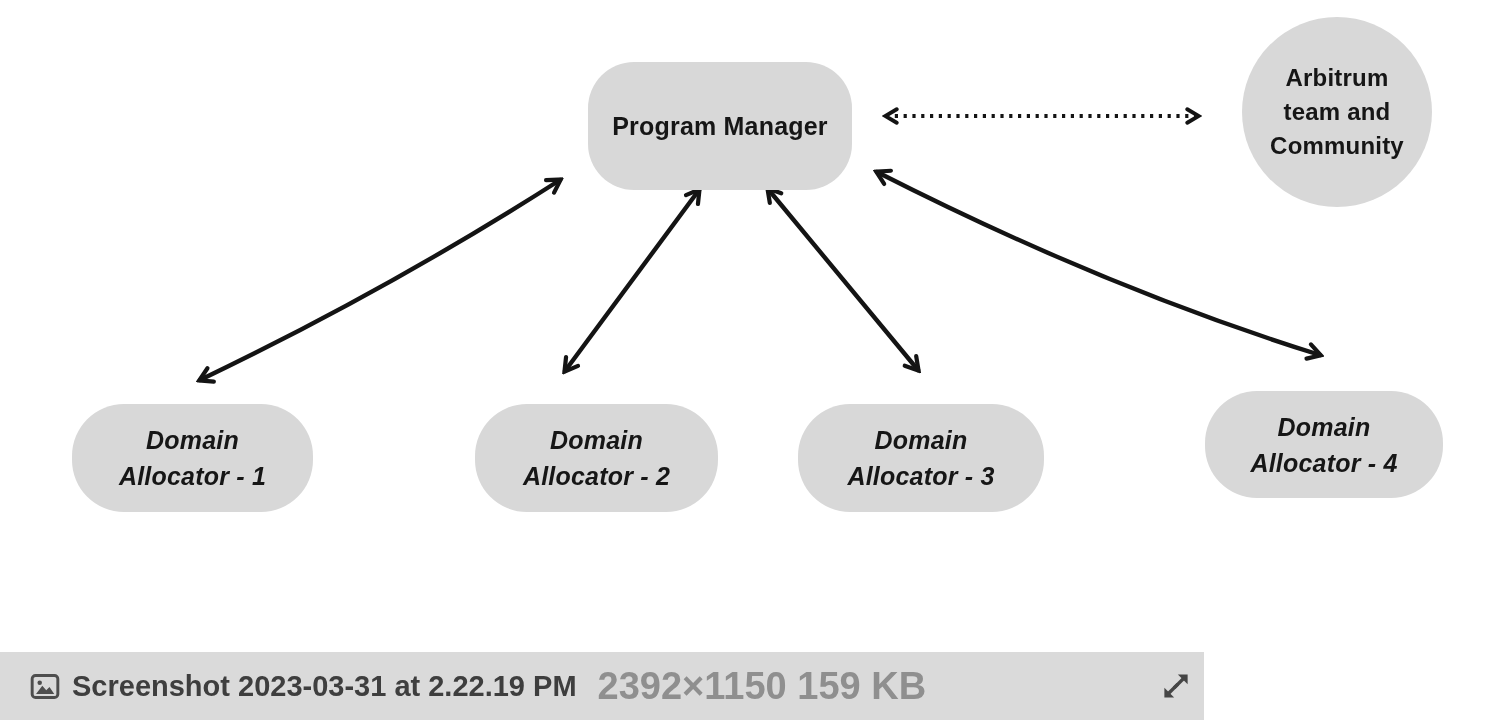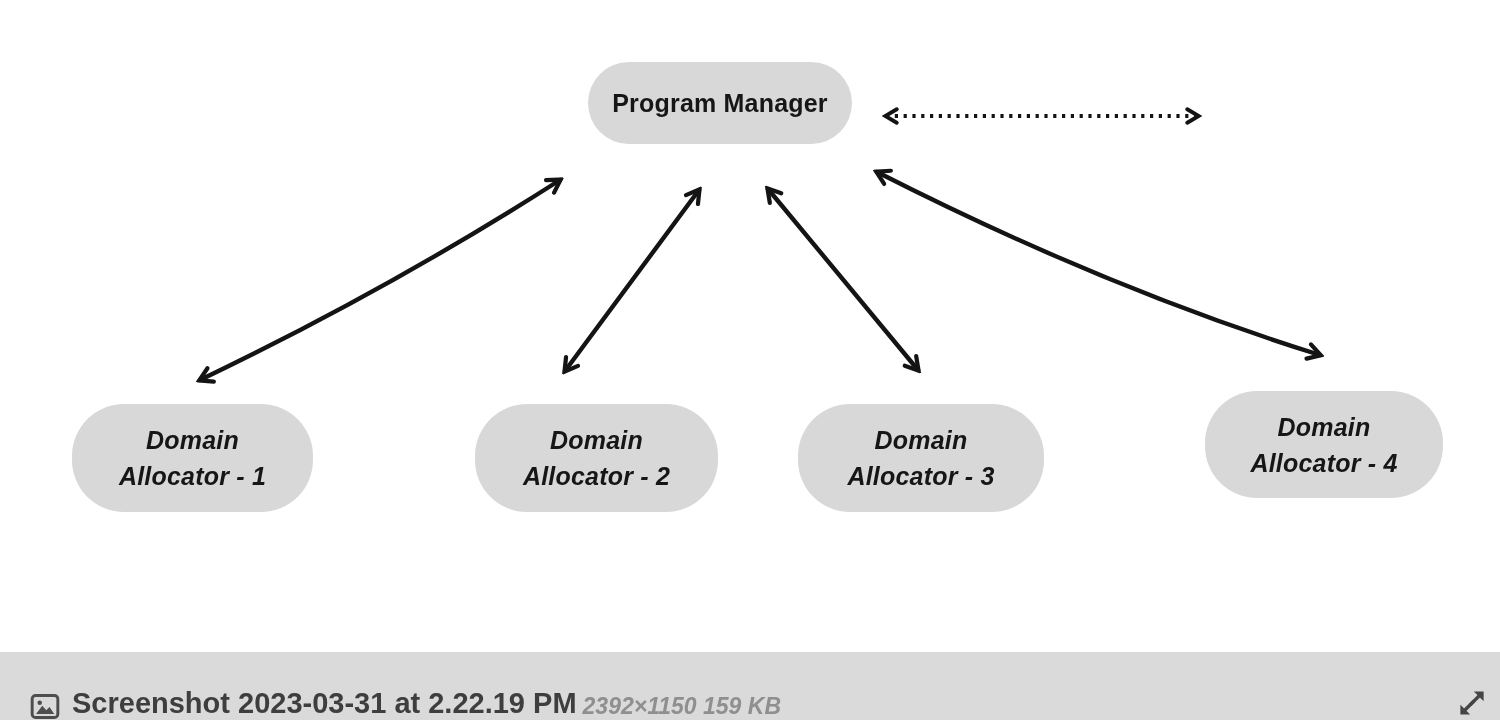--- a/index.html
+++ b/index.html
@@ -28,41 +28,41 @@
   .node {
     position: absolute;
     background: var(--node-fill);
     color: #161616;
     font-weight: bold;
     display: flex; align-items: center; justify-content: center;
     text-align: center;
     white-space: pre-line;
     letter-spacing: 0.2px;
   }
-  .node-pm   { left: 588px; top: 62px;  width: 264px; height: 82px; border-radius: 46px; font-size: 25px; }
+  .node-pm   { left: 588px; top: 62px;  width: 264px; height: 128px; border-radius: 46px; font-size: 25px; }
   .node-arb  { left: 1242px; top: 17px; width: 190px; height: 190px; border-radius: 50%; font-size: 24px; line-height: 34px; }
   .node-da   { height: 108px; border-radius: 52px; font-size: 25px; line-height: 36px; font-style: italic; }
   .node-da1  { left: 72px;   top: 404px; width: 241px; }
   .node-da2  { left: 475px;  top: 404px; width: 243px; }
   .node-da3  { left: 798px;  top: 404px; width: 246px; }
   .node-da4  { left: 1205px; top: 391px; width: 238px; height: 107px; }
 
   .footer {
-    position: absolute; left: 0; bottom: 0; width: 1500px; height: 68px;
+    position: absolute; left: 0; bottom: 0; width: 1204px; height: 68px;
     background: var(--footer-bg);
-    display: flex; align-items: flex-end;
+    display: flex; align-items: center;
     padding: 0 12px 0 30px;
   }
   .footer .filename {
     font-weight: bold; font-size: 29px; color: var(--filename-color);
     margin-left: 12px; white-space: nowrap;
   }
   .footer .meta {
-    font-weight: bold; font-size: 23px; color: var(--meta-color);
-    margin-left: 6px; white-space: nowrap; font-style: italic;
+    font-weight: bold; font-size: 38px; color: var(--meta-color);
+    margin-left: 21px; white-space: nowrap;
   }
   .footer .spacer { flex: 1; }
   .icon { display: inline-flex; align-items: center; justify-content: center; }
 </style>
 </head>
 <body>
 
 <div class="stage">
 
   <div class="canvas">
@@ -78,20 +78,23 @@
       </defs>
       <path class="edge-dotted" d="M886,116 L1198,116" marker-start="url(#arrow-start)" marker-end="url(#arrow-end)"></path>
       <path class="edge-solid" d="M560,180 Q388,290 200,380" marker-start="url(#arrow-start)" marker-end="url(#arrow-end)"></path>
       <path class="edge-solid" d="M699,190 L565,371" marker-start="url(#arrow-start)" marker-end="url(#arrow-end)"></path>
       <path class="edge-solid" d="M768,189 L918,370" marker-start="url(#arrow-start)" marker-end="url(#arrow-end)"></path>
       <path class="edge-solid" d="M877,172 Q1105,288 1320,355" marker-start="url(#arrow-start)" marker-end="url(#arrow-end)"></path>
     </svg>
 
     <div class="node node-pm">Program Manager</div>
 
+    <div class="node node-arb">Arbitrum
+team and
+Community</div>
 
     <div class="node node-da node-da1">Domain
 Allocator - 1</div>
 
     <div class="node node-da node-da2">Domain
 Allocator - 2</div>
 
     <div class="node node-da node-da3">Domain
 Allocator - 3</div>
 

